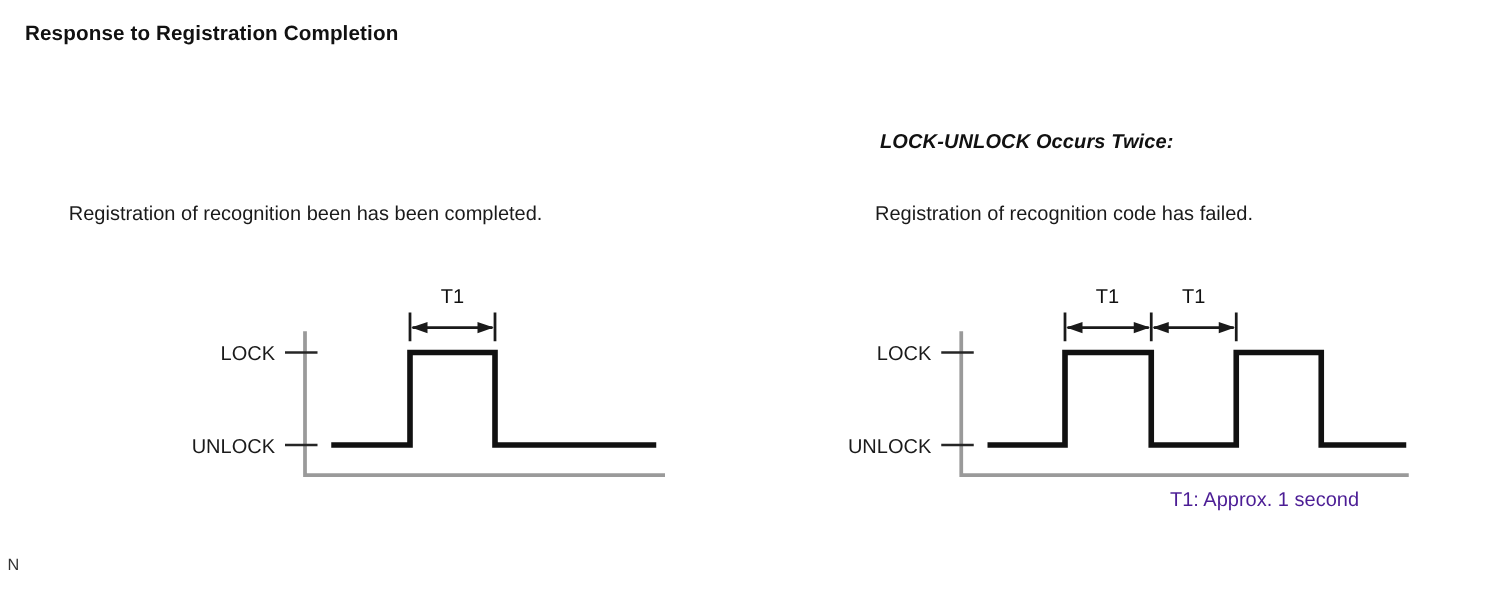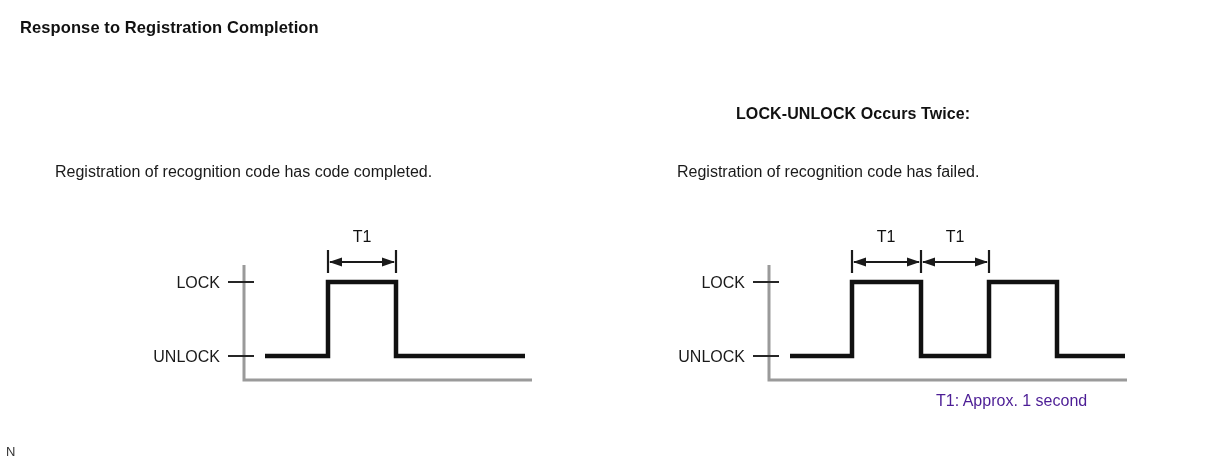--- a/index.html
+++ b/index.html
@@ -44,22 +44,22 @@
   .col-desc {
     position: absolute;
     top: 163px;
     font-size: 16px;
     font-weight: normal;
     color: #1a1a1a;
     white-space: nowrap;
   }
   #heading-left  { left: 55px;  }
   #desc-left     { left: 55px;  }
-  #heading-right { left: 736px; }
-  #desc-right    { left: 677px; text-align: right; }
+  #heading-right { left: 704px; font-style: italic; }
+  #desc-right    { left: 700px; text-align: right; }
 
   .footnote {
     position: absolute;
     left: 936px;
     top: 392px;
     font-size: 16px;
     color: #4c1d95;
     white-space: nowrap;
   }
   .corner-mark {
@@ -120,21 +120,21 @@
   }
 </style>
 </head>
 <body>
 
 <div id="page">
 
   <div class="page-title">Response to Registration Completion</div>
 
 
-  <div class="col-desc" id="desc-left">Registration of recognition code has code completed.</div>
+  <div class="col-desc" id="desc-left">Registration of recognition been has been completed.</div>
 
   <div class="figure" id="figure-left">
     <svg width="420" height="180" viewBox="0 0 420 180">
 
       <path class="axis-line" d="M 124 55 L 124 170 L 412 170"></path>
 
       <line class="tick-line" x1="108" y1="72" x2="134" y2="72"></line>
       <line class="tick-line" x1="108" y1="146" x2="134" y2="146"></line>
 
       <text class="axis-label" x="100" y="78" text-anchor="end">LOCK</text>

